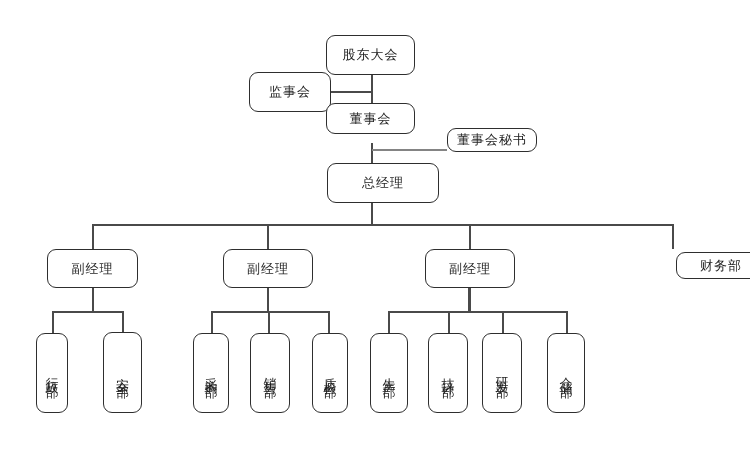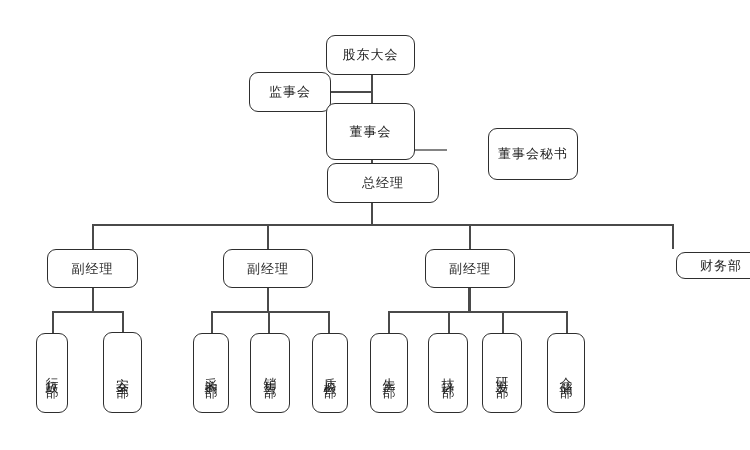--- a/index.html
+++ b/index.html
@@ -46,23 +46,23 @@
 </style>
 </head>
 <body>
 
 <div class="canvas">
 
   <div class="node" style="left:326px;top:35px;width:89px;height:40px;">股东大会</div>
 
   <div class="node" style="left:237px;top:72px;width:82px;height:40px;margin-left:12px;">监事会</div>
 
-  <div class="node" style="left:326px;top:103px;width:89px;height:57px;">董事会</div>
+  <div class="node" style="left:326px;top:103px;width:89px;height:31px;">董事会</div>
 
-  <div class="node" style="left:447px;top:128px;width:90px;height:52px;margin-left:41px;">董事会秘书</div>
+  <div class="node" style="left:447px;top:128px;width:90px;height:24px;">董事会秘书</div>
 
   <div class="node" style="left:327px;top:163px;width:112px;height:40px;">总经理</div>
 
   <div class="node" style="left:47px;top:249px;width:91px;height:39px;">副经理</div>
 
   <div class="node" style="left:223px;top:249px;width:90px;height:39px;">副经理</div>
 
   <div class="node" style="left:425px;top:249px;width:90px;height:39px;">副经理</div>
 
   <div class="node" style="left:628px;top:252px;width:90px;height:27px;margin-left:48px;">财务部</div>

